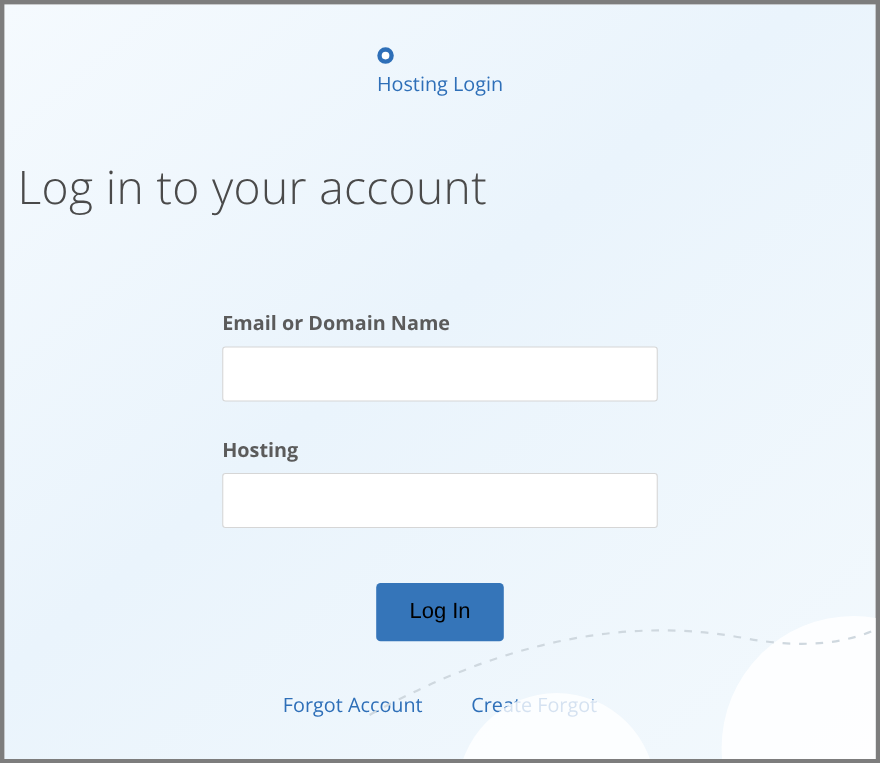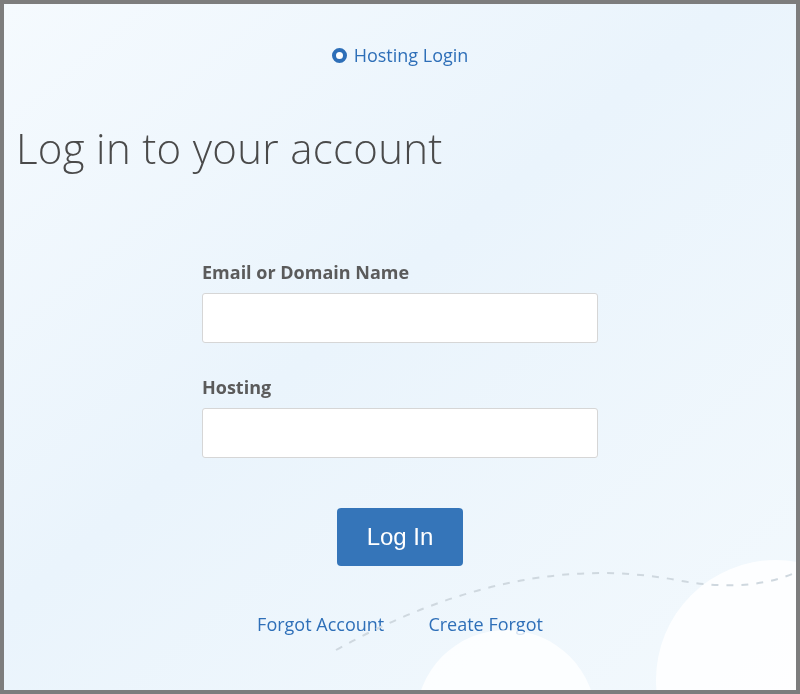--- a/index.html
+++ b/index.html
@@ -34,25 +34,25 @@
       right: -120px;
     }
     .tabs {
       display: flex;
       justify-content: center;
       gap: 44px;
       margin-bottom: 52px;
     }
     .tab {
       display: inline-flex;
-      align-items: center;
       gap: 7px;
       font-size: 18px;
       cursor: pointer;
       user-select: none;
+      flex-direction: column;
     }
     .tab-hosting {
       color: #2e6fb8;
     }
     .tab-webmail {
       color: #555;
       text-decoration: underline;
       text-underline-offset: 3px;
     }
     .radio {
@@ -99,24 +99,24 @@
       padding: 0 12px;
       margin-bottom: 32px;
     }
     .btn-row {
       text-align: center;
       margin-top: 18px;
       margin-bottom: 46px;
     }
     .login-btn {
       background: #3575b9;
-      color: #ffffff;
+      color: #000000;
       border: none;
       border-radius: 4px;
-      font-size: 24px;
+      font-size: 20px;
       padding: 15px 30px;
       cursor: pointer;
       font-weight: 400;
     }
     .links-row {
       text-align: center;
     }
     .bottom-link {
       color: #2e6fb8;
       font-size: 18px;

